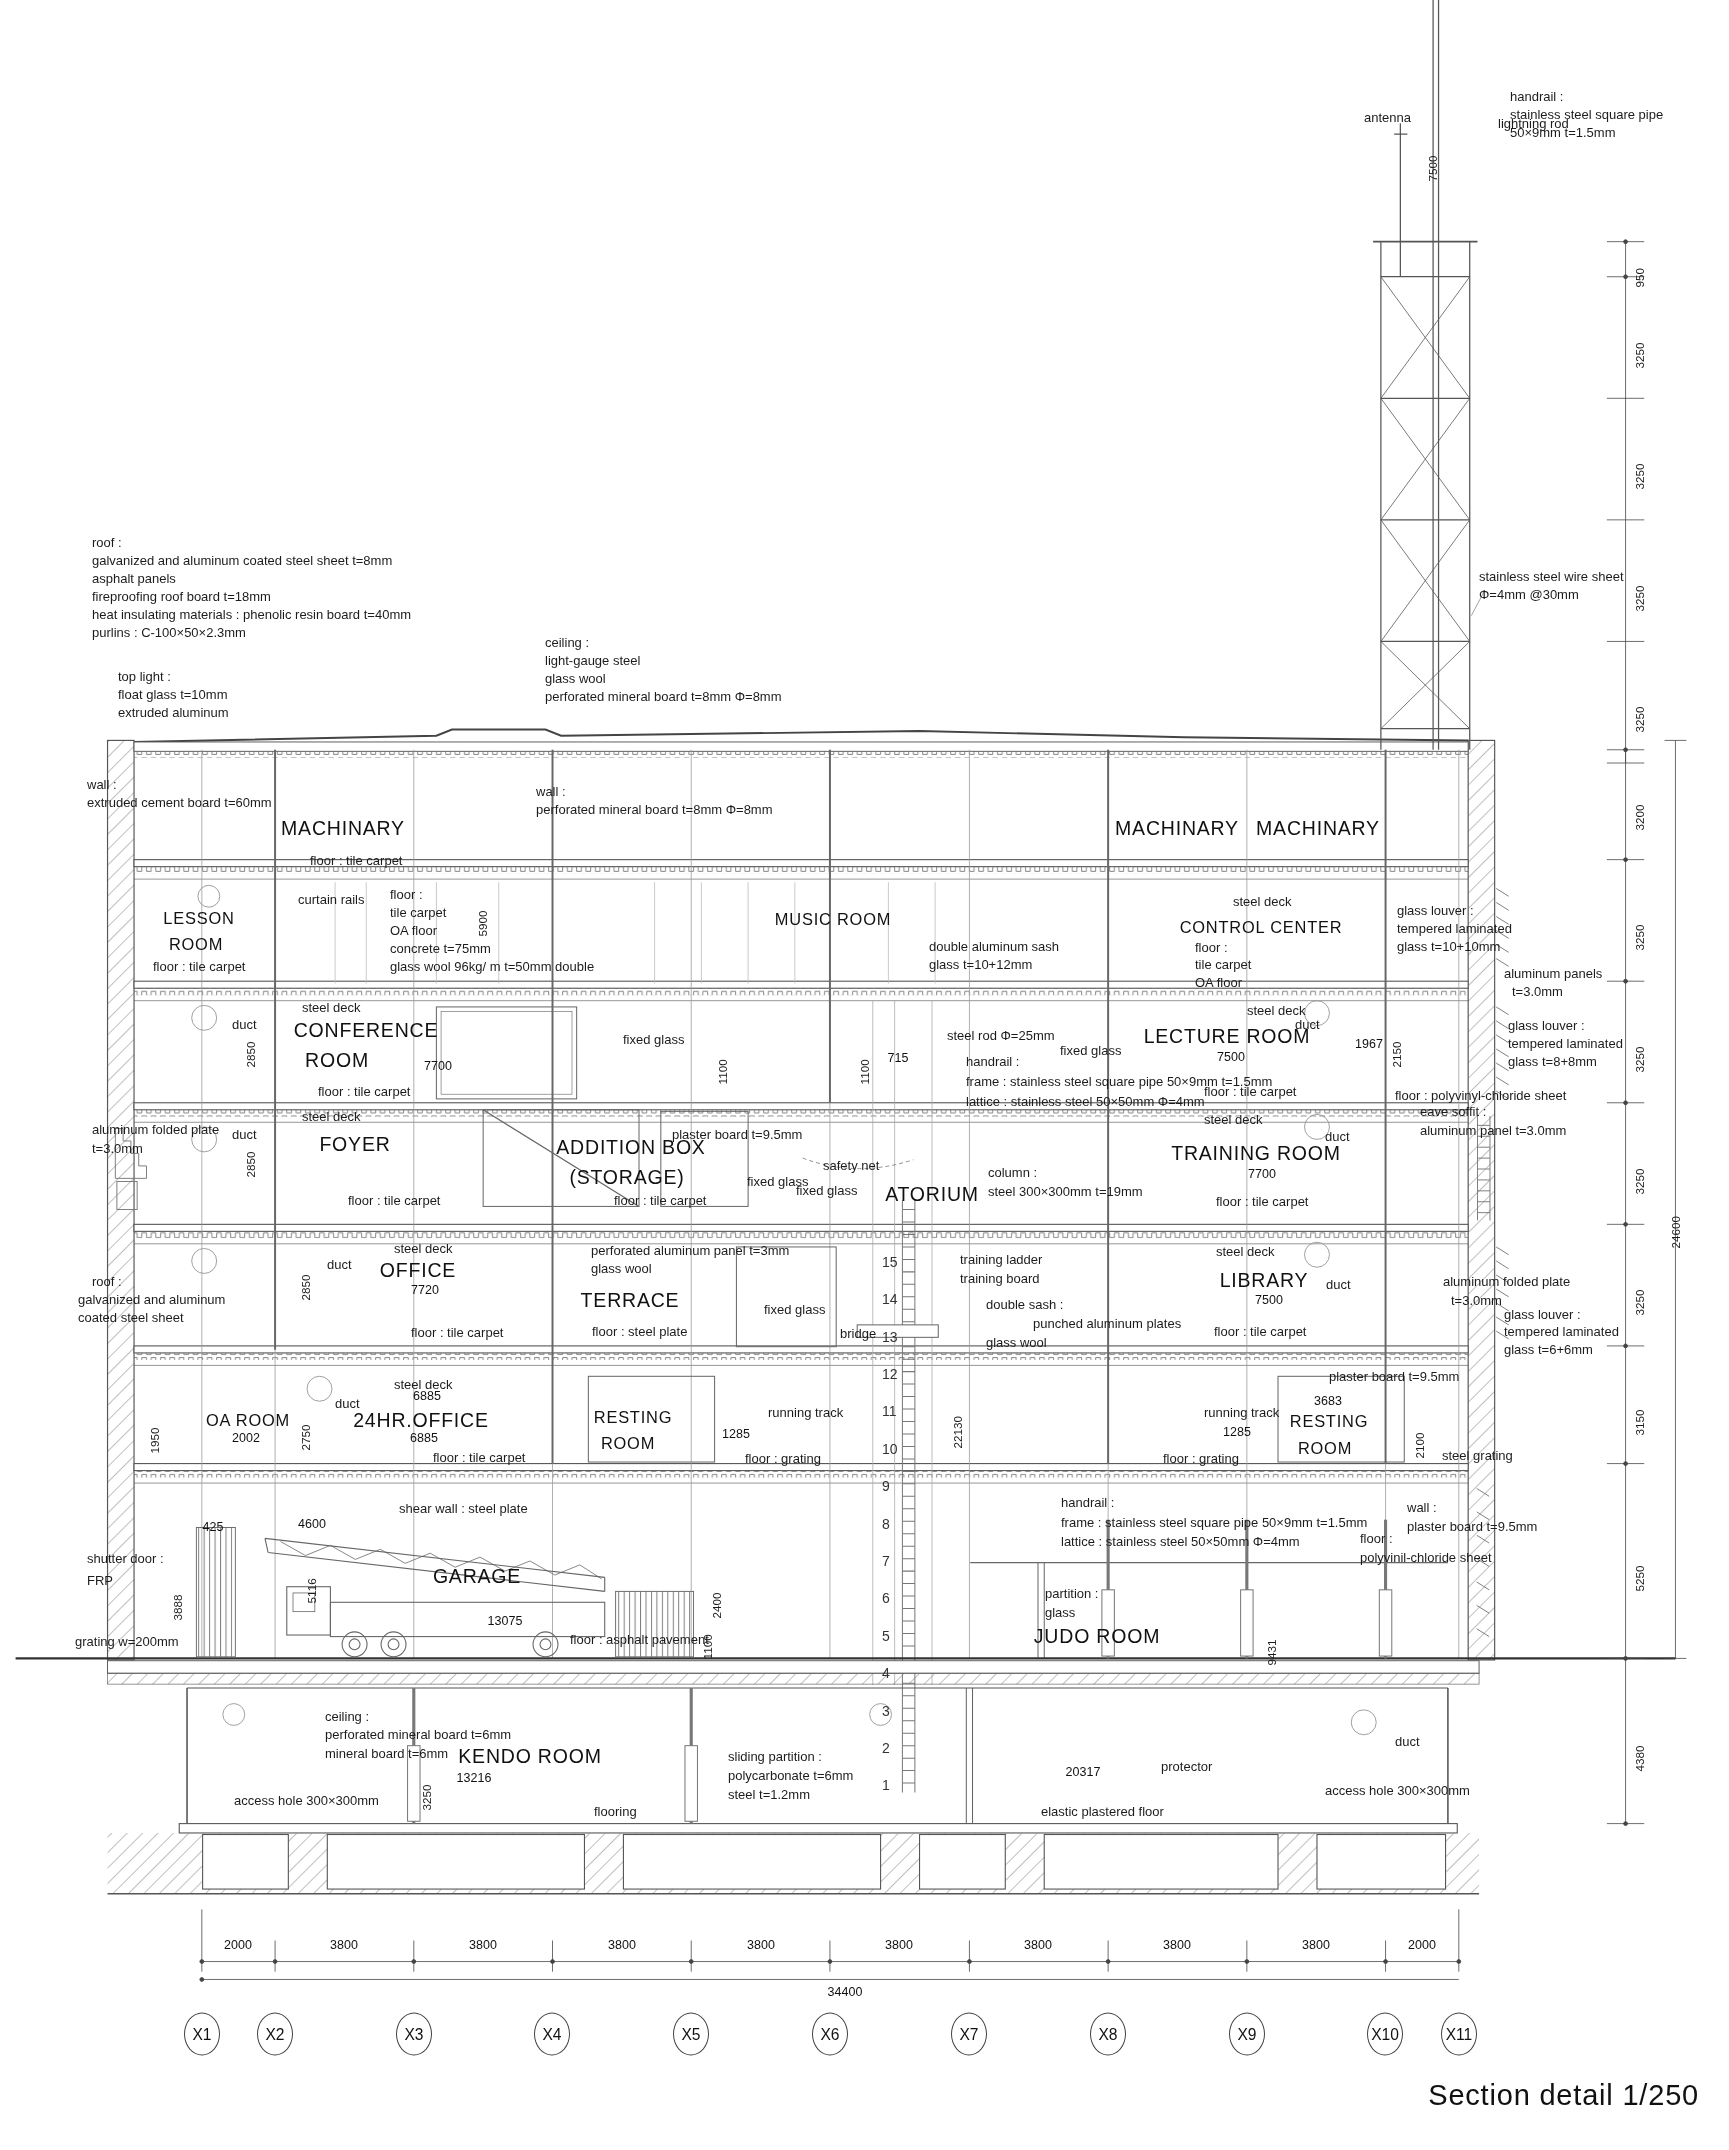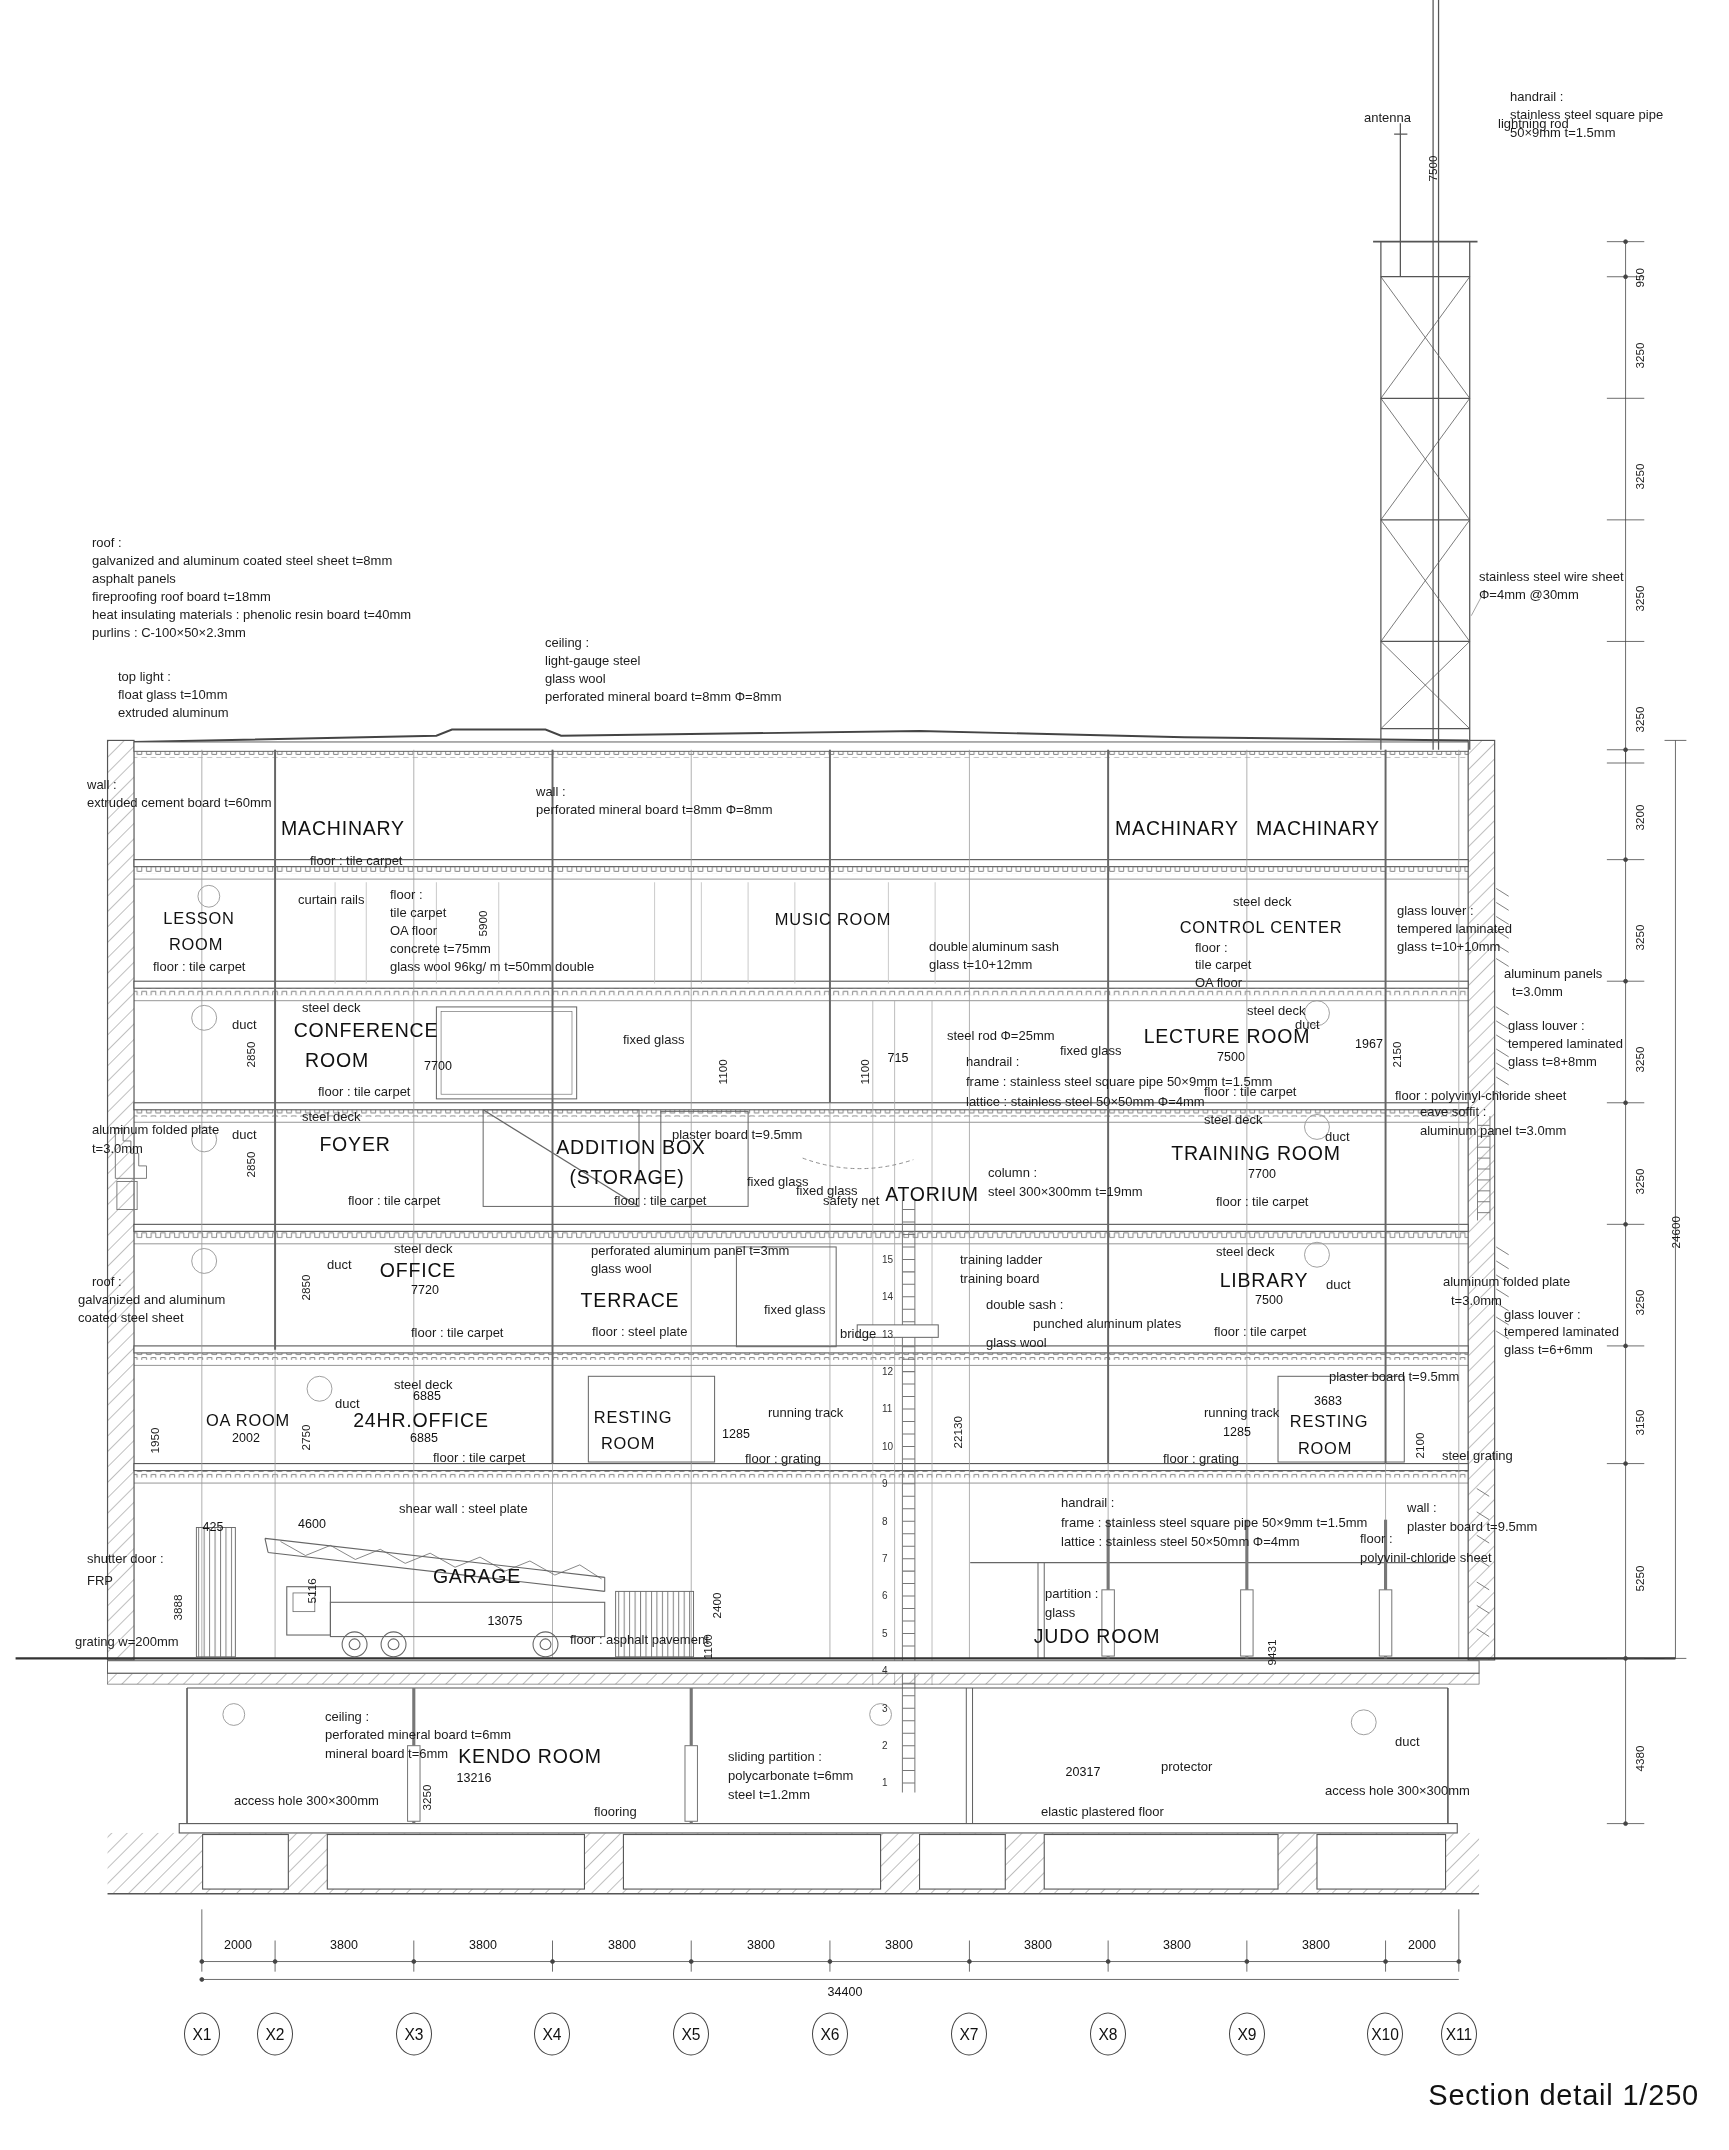--- a/index.html
+++ b/index.html
@@ -5,21 +5,21 @@
   html,body{margin:0;padding:0;background:#fff;}
   #stage{position:relative;width:1730px;height:2151px;background:#fff;
          font-family:"Liberation Sans",sans-serif;color:#222;overflow:hidden;}
   #linework{position:absolute;left:0;top:0;}
   .lbl{position:absolute;font-size:13px;line-height:1.15;white-space:nowrap;color:#1c1c1c;}
   .c{transform:translate(-50%,-50%);}
   .big{font-size:19.5px;letter-spacing:0.8px;color:#111;}
   .med{font-size:16.4px;letter-spacing:0.8px;color:#111;}
   .dim{font-size:12.5px;color:#111;}
   .rot{transform-origin:0 100%;transform:rotate(-90deg);font-size:11.7px;}
-  .rnum{position:absolute;font-size:10px;color:#333;}
+  .rnum{position:absolute;font-size:14px;color:#333;}
   .bubble{position:absolute;width:34px;height:41px;border:1.2px solid #444;border-radius:50%;
           display:flex;align-items:center;justify-content:center;font-size:15.6px;color:#111;
           transform:translate(-50%,-50%);background:#fff;}
   #title{position:absolute;right:31px;top:2079px;font-size:29px;color:#111;letter-spacing:0.8px;}
 </style>
 </head>
 <body>
 <div id="stage">
 
 <svg id="linework" width="1730" height="2151" viewBox="0 0 2220 2760">
@@ -357,21 +357,21 @@
       <div class="lbl" style="left: 302px; top: 1110px;">steel deck</div>
       <div class="lbl" style="left: 232px; top: 1128px;">duct</div>
       <div class="lbl c big" style="left: 355px; top: 1144px;">FOYER</div>
       <div class="lbl rot" style="left: 257px; top: 1164px;">2850</div>
       <div class="lbl" style="left: 348px; top: 1194px;">floor : tile carpet</div>
       <div class="lbl" style="left: 672px; top: 1128px;">plaster board t=9.5mm</div>
       <div class="lbl c big" style="left: 631px; top: 1147px;">ADDITION BOX</div>
       <div class="lbl c big" style="left: 627px; top: 1177px;">(STORAGE)</div>
       <div class="lbl" style="left: 614px; top: 1194px;">floor : tile carpet</div>
       <div class="lbl" style="left: 747px; top: 1175px;">fixed glass</div>
-      <div class="lbl" style="left: 823px; top: 1159px; margin-top: 35px;">safety net</div>
+      <div class="lbl" style="left: 823px; top: 1159px;">safety net</div>
       <div class="lbl" style="left: 796px; top: 1184px;">fixed glass</div>
       <div class="lbl c big" style="left: 932px; top: 1194px;">ATORIUM</div>
       <div class="lbl" style="left: 988px; top: 1166px;">column :</div>
       <div class="lbl" style="left: 988px; top: 1185px;">steel 300×300mm t=19mm</div>
       <div class="lbl c big" style="left: 1256px; top: 1153px;">TRAINING ROOM</div>
       <div class="lbl c dim" style="left: 1262px; top: 1174px;">7700</div>
       <div class="lbl" style="left: 1216px; top: 1195px;">floor : tile carpet</div>
       <div class="lbl" style="left: 1204px; top: 1113px;">steel deck</div>
       <div class="lbl" style="left: 1325px; top: 1130px;">duct</div>
       <div class="lbl" style="left: 1420px; top: 1105px;">eave soffit :</div>

